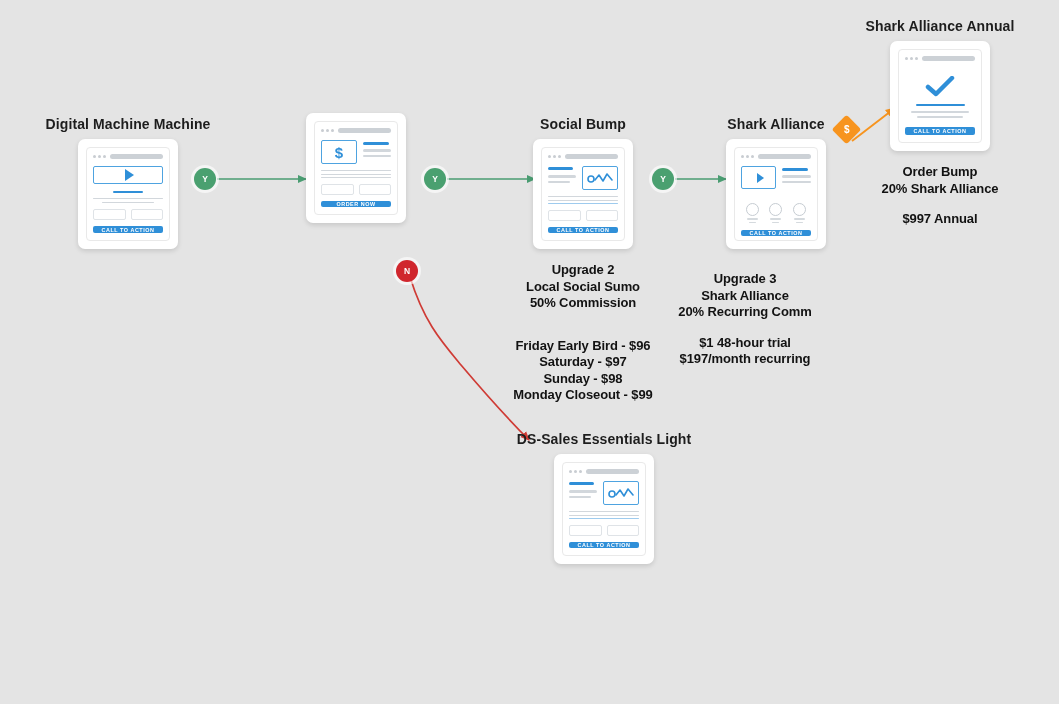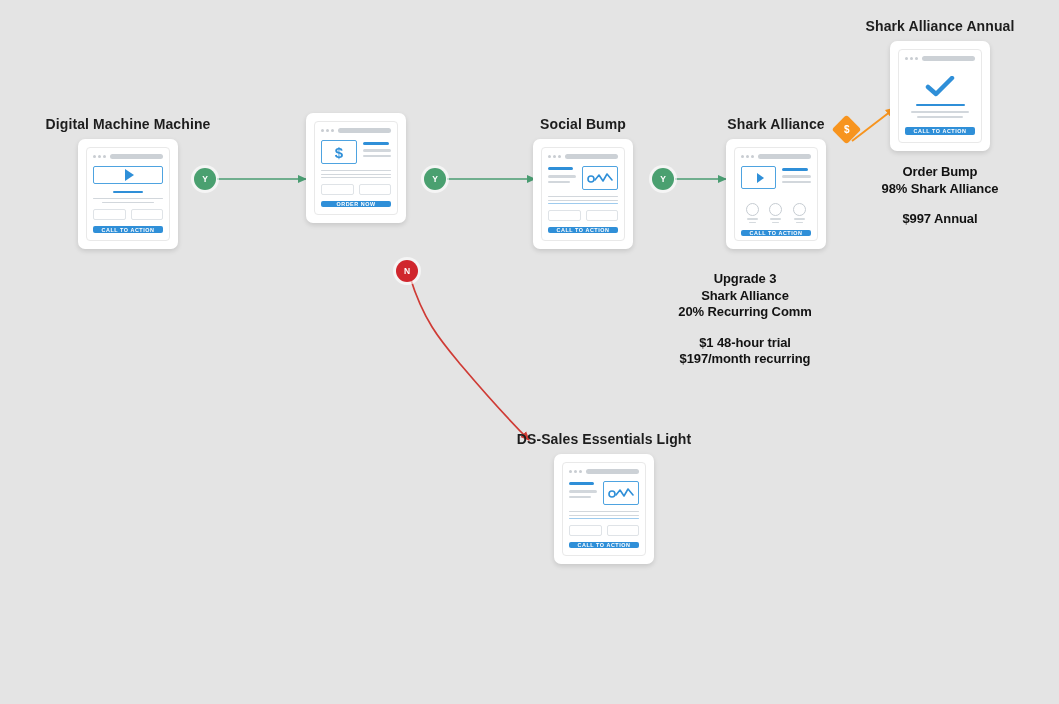--- a/index.html
+++ b/index.html
@@ -299,20 +299,30 @@
         <div class="bar" style="width:100%; height:2.6px; margin-bottom:3px;"></div>
         <div class="bar bluelight" style="width:100%; height:2.6px; margin-bottom:6px;"></div>
         <div class="inputs-row">
           <div class="input-box"></div>
           <div class="input-box"></div>
         </div>
         <div class="cta" style="margin-top:6px;">CALL TO ACTION</div>
       </div>
     </div>
   </div>
+  <div class="caption" style="left:463px; top:262px; width:240px;">
+    <span style="white-space:pre-line;">Upgrade 2
+Local Social Sumo
+50% Commission</span>
+    <span class="gap" style="height:26px;"></span>
+    <span style="white-space:pre-line;">Friday Early Bird - $96
+Saturday - $97
+Sunday - $98
+Monday Closeout - $99</span>
+  </div>
 
   <div class="node" style="left:678px; top:118px; width:196px;">
     <div class="node-title">Shark Alliance</div>
     <div class="card" style="width:100px; height:110px; margin:8px auto 0 auto;">
       <div class="card-inner">
         <div class="browser-bar">
           <div class="dots">
             <div class="dot"></div>
               <div class="dot"></div>
               <div class="dot"></div>
@@ -379,21 +389,21 @@
         </div>
         <div class="bar blue" style="width:70%; height:3.4px; margin:0 auto 5px auto;"></div>
         <div class="bar" style="width:84%; height:2.6px; margin:0 auto 3px auto;"></div>
         <div class="bar" style="width:66%; height:2.6px; margin:0 auto 9px auto;"></div>
         <div class="cta">CALL TO ACTION</div>
       </div>
     </div>
   </div>
   <div class="caption" style="left:842px; top:164px; width:196px;">
     <span style="white-space:pre-line;">Order Bump
-98% Shark Alliance</span>
+20% Shark Alliance</span>
     <span class="gap" style="height:14px;"></span>
     <span style="white-space:pre-line;">$997 Annual</span>
   </div>
 
   <div class="node" style="left:506px; top:433px; width:196px;">
     <div class="node-title">DS-Sales Essentials Light</div>
     <div class="card" style="width:100px; height:110px; margin:8px auto 0 auto;">
       <div class="card-inner">
         <div class="browser-bar">
           <div class="dots">

